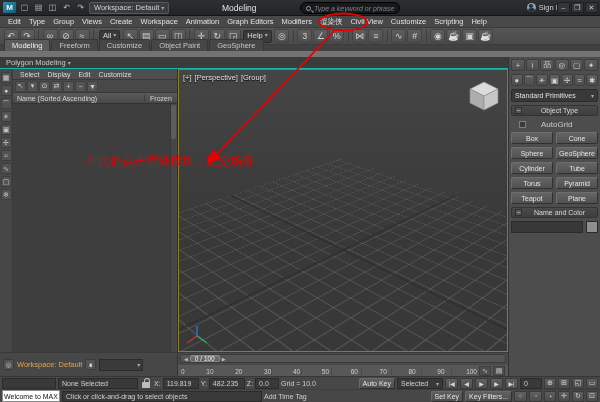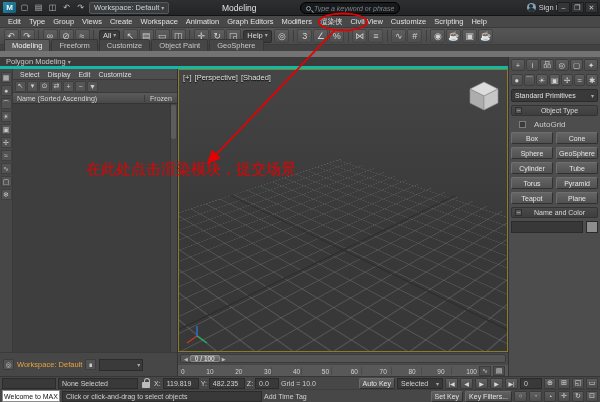--- a/index.html
+++ b/index.html
@@ -30,21 +30,21 @@
   .mi{padding:0 4px;color:#e2e2e2;font-size:7.5px;white-space:nowrap}
   
   .maintoolbar{left:0;top:28px;width:600px;height:17px;background:linear-gradient(#565656,#4b4b4b);border-bottom:1px solid #3c3c3c;display:flex;align-items:center;padding:0 3px}
   .ti{width:15px;height:14px;display:flex;align-items:center;justify-content:center;font-size:9px;color:#d2d2d2;background:linear-gradient(#5e5e5e,#4e4e4e);border:1px solid #434343;border-radius:2px;margin:0 .5px;flex:0 0 auto}
   .tsep{width:1px;height:12px;background:#3d3d3d;margin:0 3px;flex:0 0 auto}
   .tdd{height:13px;background:#3a3a3a;border:1px solid #2c2c2c;border-radius:2px;display:flex;align-items:flex-start;padding:0 3px;color:#ddd;font-size:7.5px;margin:0 2px;flex:0 0 auto}
   
   .ribtabs{left:0;top:45px;width:600px;height:12px;background:#414141;border-bottom:6px solid #737373;display:flex;align-items:flex-end;padding-left:4px}
   .rtab{padding:1px 7px;font-size:7.5px;color:#c6c6c6;background:#464646;border:1px solid #373737;border-bottom:none;border-radius:2px 2px 0 0;margin-right:1px}
   .rtab.active{background:#5b5b5b;color:#f0f0f0}
-  .ribrow{left:0;top:57px;width:508px;height:12px;background:#3b3b3b;border-bottom:3px solid #14b8a6;display:flex;align-items:center;padding-left:6px;color:#c9c9c9;font-size:7.5px}
+  .ribrow{left:0;top:57px;width:508px;height:12px;background:#3b3b3b;border-bottom:1px solid #14b8a6;display:flex;align-items:center;padding-left:6px;color:#c9c9c9;font-size:7.5px}
   
   .sidestrip{left:0;top:69px;width:13px;height:283px;background:#474747;border-right:1px solid #3a3a3a;display:flex;flex-direction:column;align-items:center;padding-top:3px;gap:2px}
   .sicon{width:11px;height:11px;display:flex;align-items:center;justify-content:center;font-size:7px;color:#c9c9c9;background:#525252;border:1px solid #3e3e3e;border-radius:1px}
   .explorer{left:13px;top:69px;width:165px;height:283px;background:#444;border-right:1px solid #2f2f2f;display:flex;flex-direction:column}
   .exp-menu{height:11px;background:#4e4e4e;border-bottom:1px solid #3a3a3a;display:flex;align-items:center;padding-left:3px}
   .exp-menu span{padding:0 4px;font-size:7px;color:#ddd}
   .exp-tools{height:13px;background:#484848;border-bottom:1px solid #3a3a3a;display:flex;align-items:center;padding-left:2px;gap:1px}
   .eicon{width:11px;height:11px;display:flex;align-items:center;justify-content:center;font-size:7px;color:#cfcfcf;background:#555;border:1px solid #404040;border-radius:1px}
   .exp-header{height:11px;background:linear-gradient(#5a5a5a,#494949);border-bottom:1px solid #333;display:flex;align-items:center;font-size:7px;color:#d6d6d6}
   .exp-header .ncol{flex:1;padding-left:4px;border-right:1px solid #3c3c3c}
@@ -65,21 +65,21 @@
   .viewcube{position:absolute;right:5px;top:10px}
   .axisg{position:absolute;left:5px;bottom:4px}
   
   .cmdpanel{left:508px;top:57px;width:92px;height:319px;background:#4d4d4d;border-left:1px solid #333;padding:2px;display:flex;flex-direction:column;gap:3px}
   .cp-tabs,.cp-cats{display:flex;gap:1px}
   .cpt{flex:1;height:12px;display:flex;align-items:center;justify-content:center;font-size:7.5px;color:#d5d5d5;background:linear-gradient(#5e5e5e,#4d4d4d);border:1px solid #3e3e3e;border-radius:2px}
   .cp-dd{height:13px;background:#393939;border:1px solid #2b2b2b;border-radius:2px;display:flex;align-items:center;justify-content:space-between;padding:0 3px;color:#e0e0e0;font-size:7px}
   .rollout{height:11px;background:linear-gradient(#4a4a4a,#3e3e3e);border:1px solid #333;border-radius:2px;display:flex;align-items:center;padding:0 3px;gap:3px;color:#d8d8d8;font-size:7px}
   .roll-min{width:7px;height:7px;background:#565656;border:1px solid #2f2f2f;display:flex;align-items:center;justify-content:center;font-size:7px;color:#ccc;line-height:1}
   .roll-label{flex:1;text-align:center}
-  .agrow{display:flex;align-items:center;gap:8px;padding-left:8px;height:10px}
+  .agrow{display:flex;align-items:center;gap:15px;padding-left:8px;height:10px}
   .cb{width:7px;height:7px;background:#3a3a3a;border:1px solid #7d7d7d}
   .pgrid{display:grid;grid-template-columns:1fr 1fr;gap:3px}
   .pbtn{height:12px;background:linear-gradient(#646464,#515151);border:1px solid #6e6e6e;border-bottom-color:#303030;border-right-color:#303030;border-radius:2px;display:flex;align-items:center;justify-content:center;color:#e6e6e6;font-size:7px}
   .ncrow{display:flex;gap:3px;align-items:center}
   .nfield{flex:1;height:12px;background:#383838;border:1px solid #2b2b2b}
   .swatch{width:12px;height:12px;background:#8e8e8e;border:1px solid #2b2b2b}
   
   .footerleft{left:0;top:352px;width:178px;height:24px;background:#474747;border-right:1px solid #333;border-top:1px solid #3a3a3a;display:flex;align-items:center;padding:0 3px;gap:3px}
   .ws-label{color:#e8a33d;font-size:7.5px}
   .ficon{width:11px;height:11px;display:flex;align-items:center;justify-content:center;font-size:7px;color:#cfcfcf;background:#535353;border:1px solid #3c3c3c;border-radius:1px}
@@ -98,21 +98,21 @@
   .sfield{background:#393939;border:1px solid #2b2b2b;height:11px;display:flex;align-items:center;padding:0 3px;color:#cfcfcf;font-size:7px;white-space:nowrap}
   .slabel{color:#cfcfcf;font-size:7px;white-space:nowrap}
   .sbtn{height:11px;background:linear-gradient(#606060,#4e4e4e);border:1px solid #6a6a6a;border-bottom-color:#2f2f2f;border-right-color:#2f2f2f;border-radius:2px;display:flex;align-items:center;justify-content:center;padding:0 3px;color:#e4e4e4;font-size:7px;white-space:nowrap}
   .tcell{width:13px;height:11px;background:linear-gradient(#606060,#4e4e4e);border:1px solid #3a3a3a;border-radius:1px;display:flex;align-items:center;justify-content:center;color:#d8d8d8;font-size:6px;flex:0 0 auto}
   .ncell{width:12px;height:11px;background:linear-gradient(#5d5d5d,#4c4c4c);border:1px solid #3a3a3a;border-radius:1px;display:flex;align-items:center;justify-content:center;color:#d8d8d8;font-size:7px;flex:0 0 auto}
   .welcome{width:58px;height:12px;background:#fff;border:1px solid #8a8a8a;color:#111;font-size:7px;display:flex;align-items:center;justify-content:center}
   .lock{width:8px;height:6px;background:#bdbdbd;border-radius:1px;position:relative;margin:3px 2px 0 2px}
   .lock::before{content:"";position:absolute;left:1.5px;top:-4px;width:4px;height:4px;border:1px solid #bdbdbd;border-bottom:none;border-radius:3px 3px 0 0}
   
   .anno-svg{position:absolute;left:0;top:0;z-index:60;pointer-events:none}
-  .anno-text{position:absolute;left:86px;top:160px;z-index:61;color:#e60000;font-size:15px;white-space:nowrap;pointer-events:none}
+  .anno-text{position:absolute;left:86px;top:153px;z-index:61;color:#e60000;font-size:12px;white-space:nowrap;pointer-events:none}
 </style>
 </head>
 <body>
 
 <div id="app">
 
   <div class="titlebar abs">
     <div class="max-logo">M</div>
     <span class="qicon">▢</span>
     <span class="qicon">▤</span>
@@ -248,21 +248,21 @@
         <div class="exp-thumb"></div>
       </div>
     </div>
   </div>
 
   <div class="viewport abs">
     <div class="vp-grid"></div>
     <div class="vp-label">
       <span>[+]</span>
       <span>[Perspective]</span>
-      <span>[Shaded]</span>
+      <span>[Group]</span>
     </div>
     <svg class="viewcube" width="36" height="32" viewBox="0 0 36 32">
       <polygon points="18,2 32,9 18,16 4,9" fill="#dcdcdc" stroke="#8e8e8e" stroke-width="0.6"></polygon>
       <polygon points="4,9 18,16 18,30 4,23" fill="#adadad" stroke="#8e8e8e" stroke-width="0.6"></polygon>
       <polygon points="32,9 18,16 18,30 32,23" fill="#c7c7c7" stroke="#8e8e8e" stroke-width="0.6"></polygon>
     </svg>
     <svg class="axisg" width="26" height="24" viewBox="0 0 26 24">
       <line x1="13" y1="13" x2="3" y2="20" stroke="#c0392b" stroke-width="1.5"></line>
       <line x1="13" y1="13" x2="23" y2="20" stroke="#27ae60" stroke-width="1.5"></line>
       <line x1="13" y1="13" x2="13" y2="3" stroke="#2f6fc4" stroke-width="1.5"></line>

